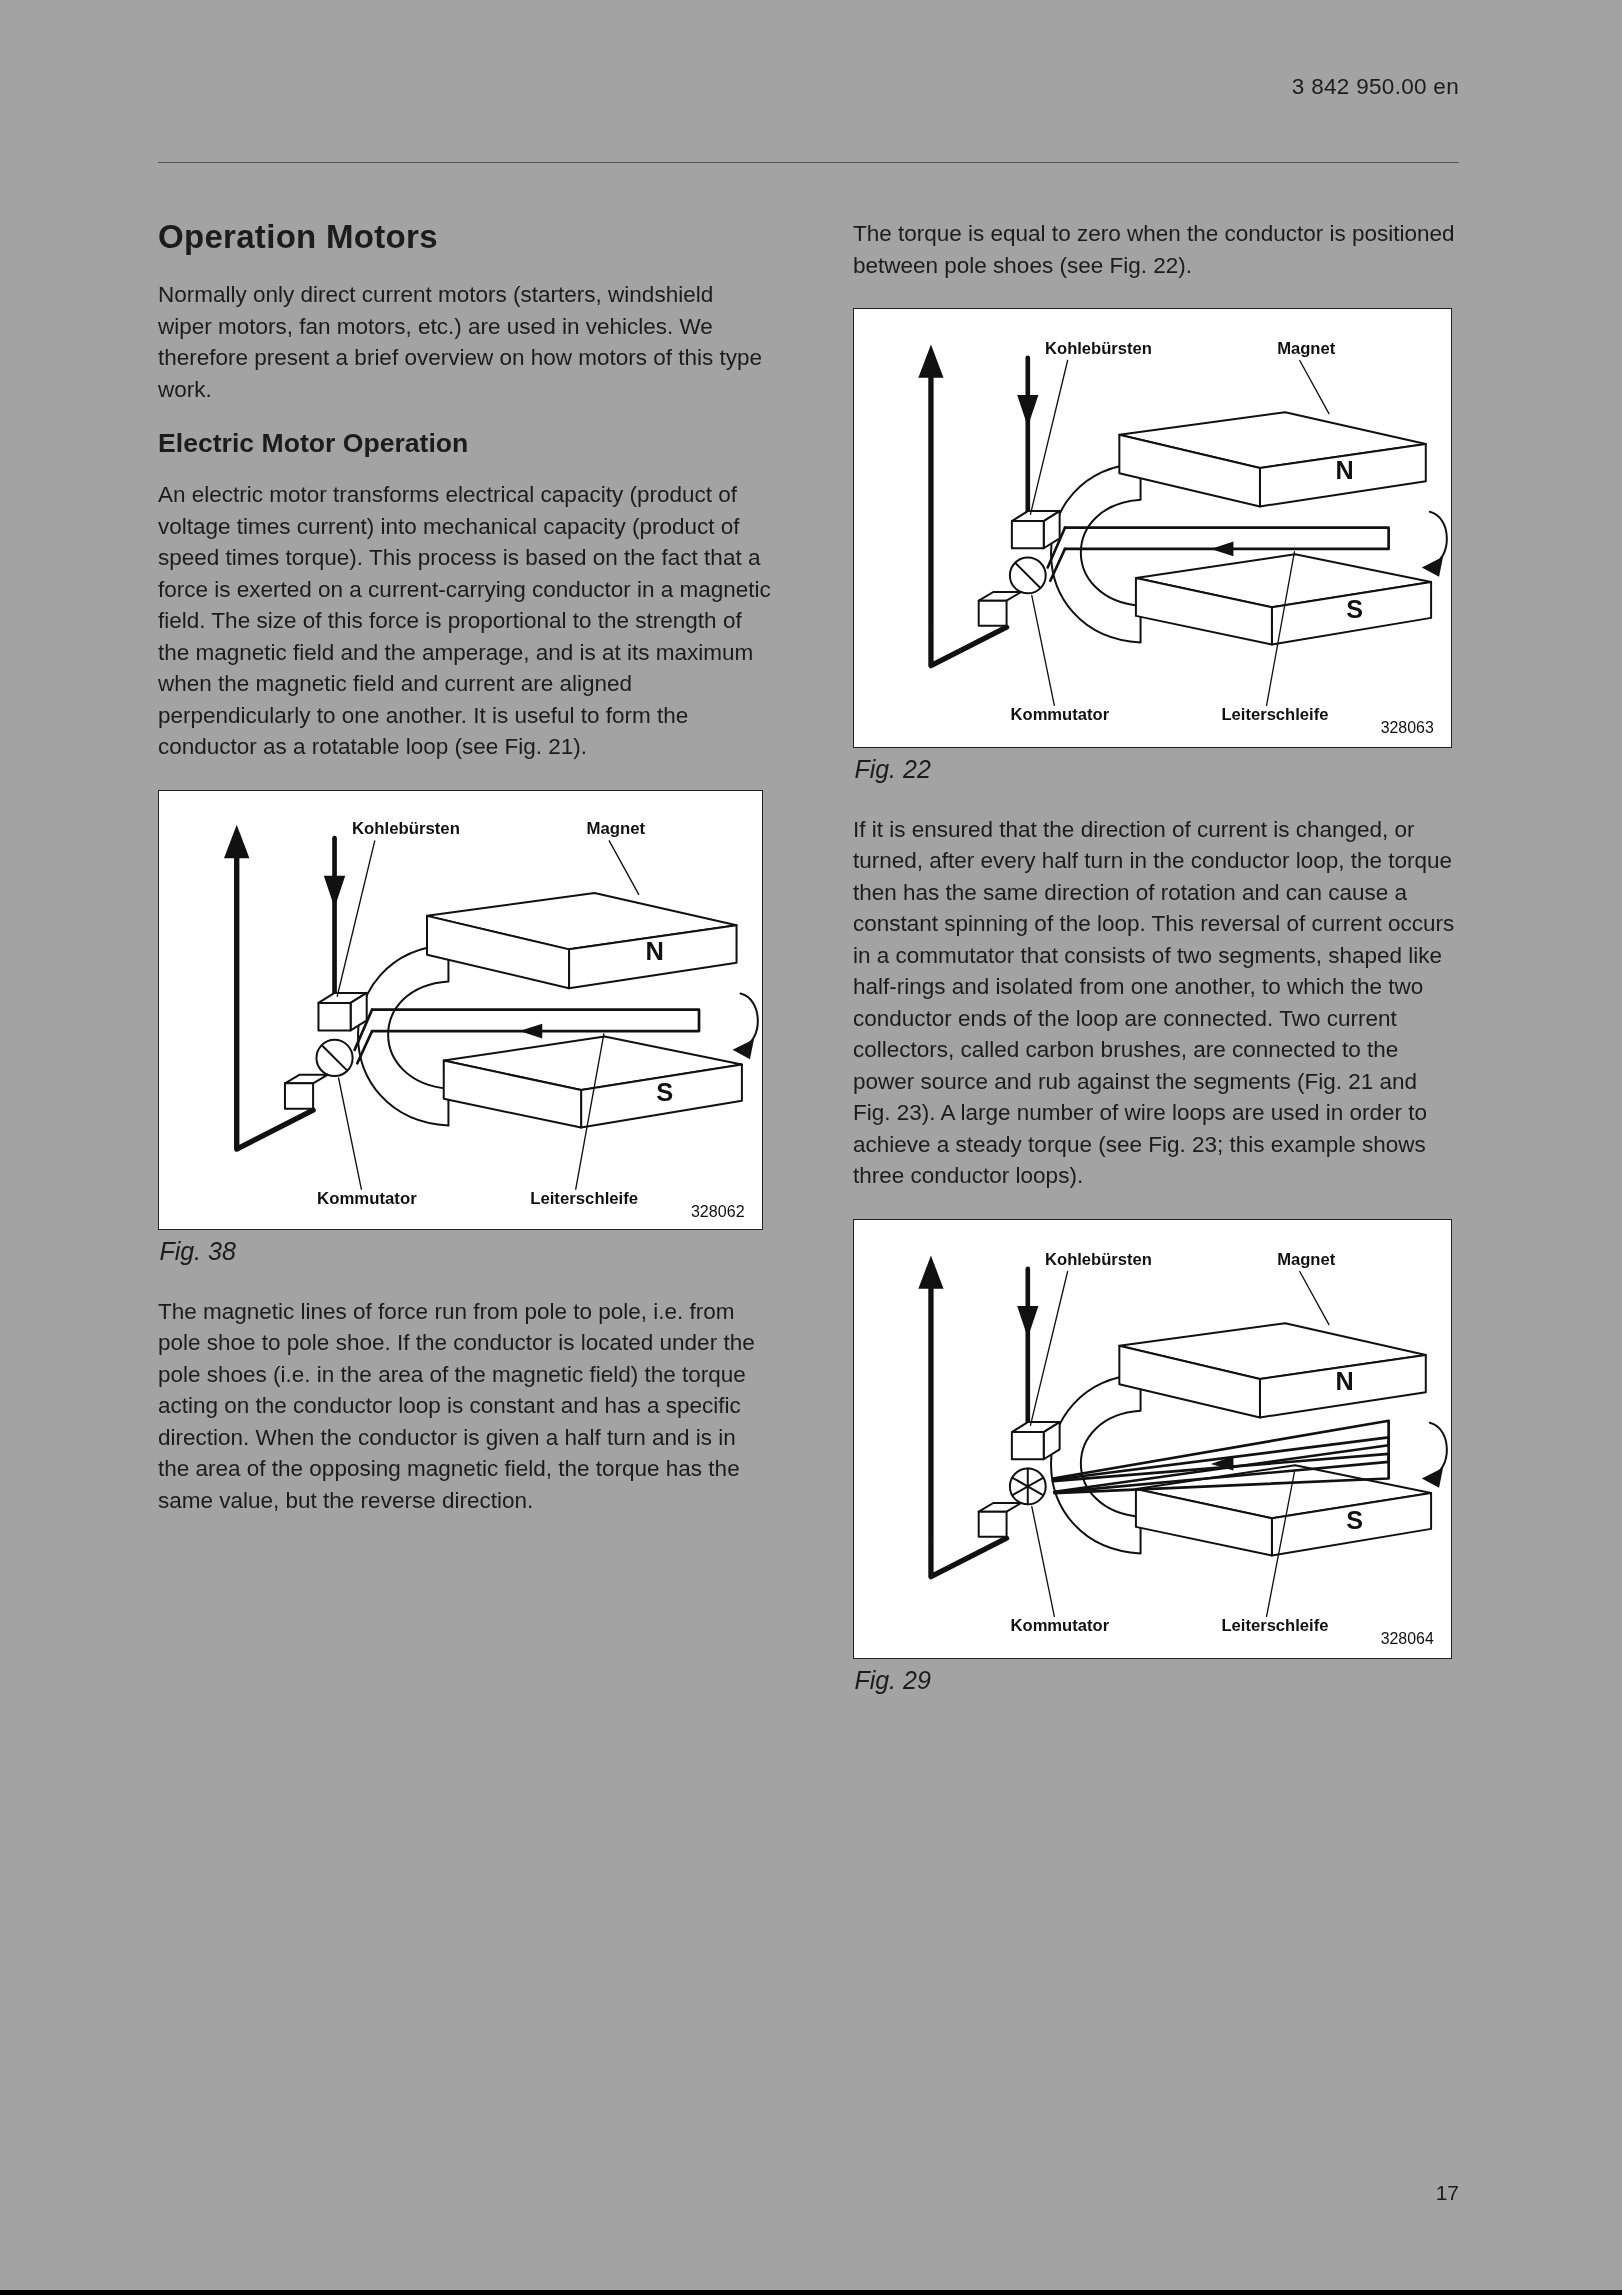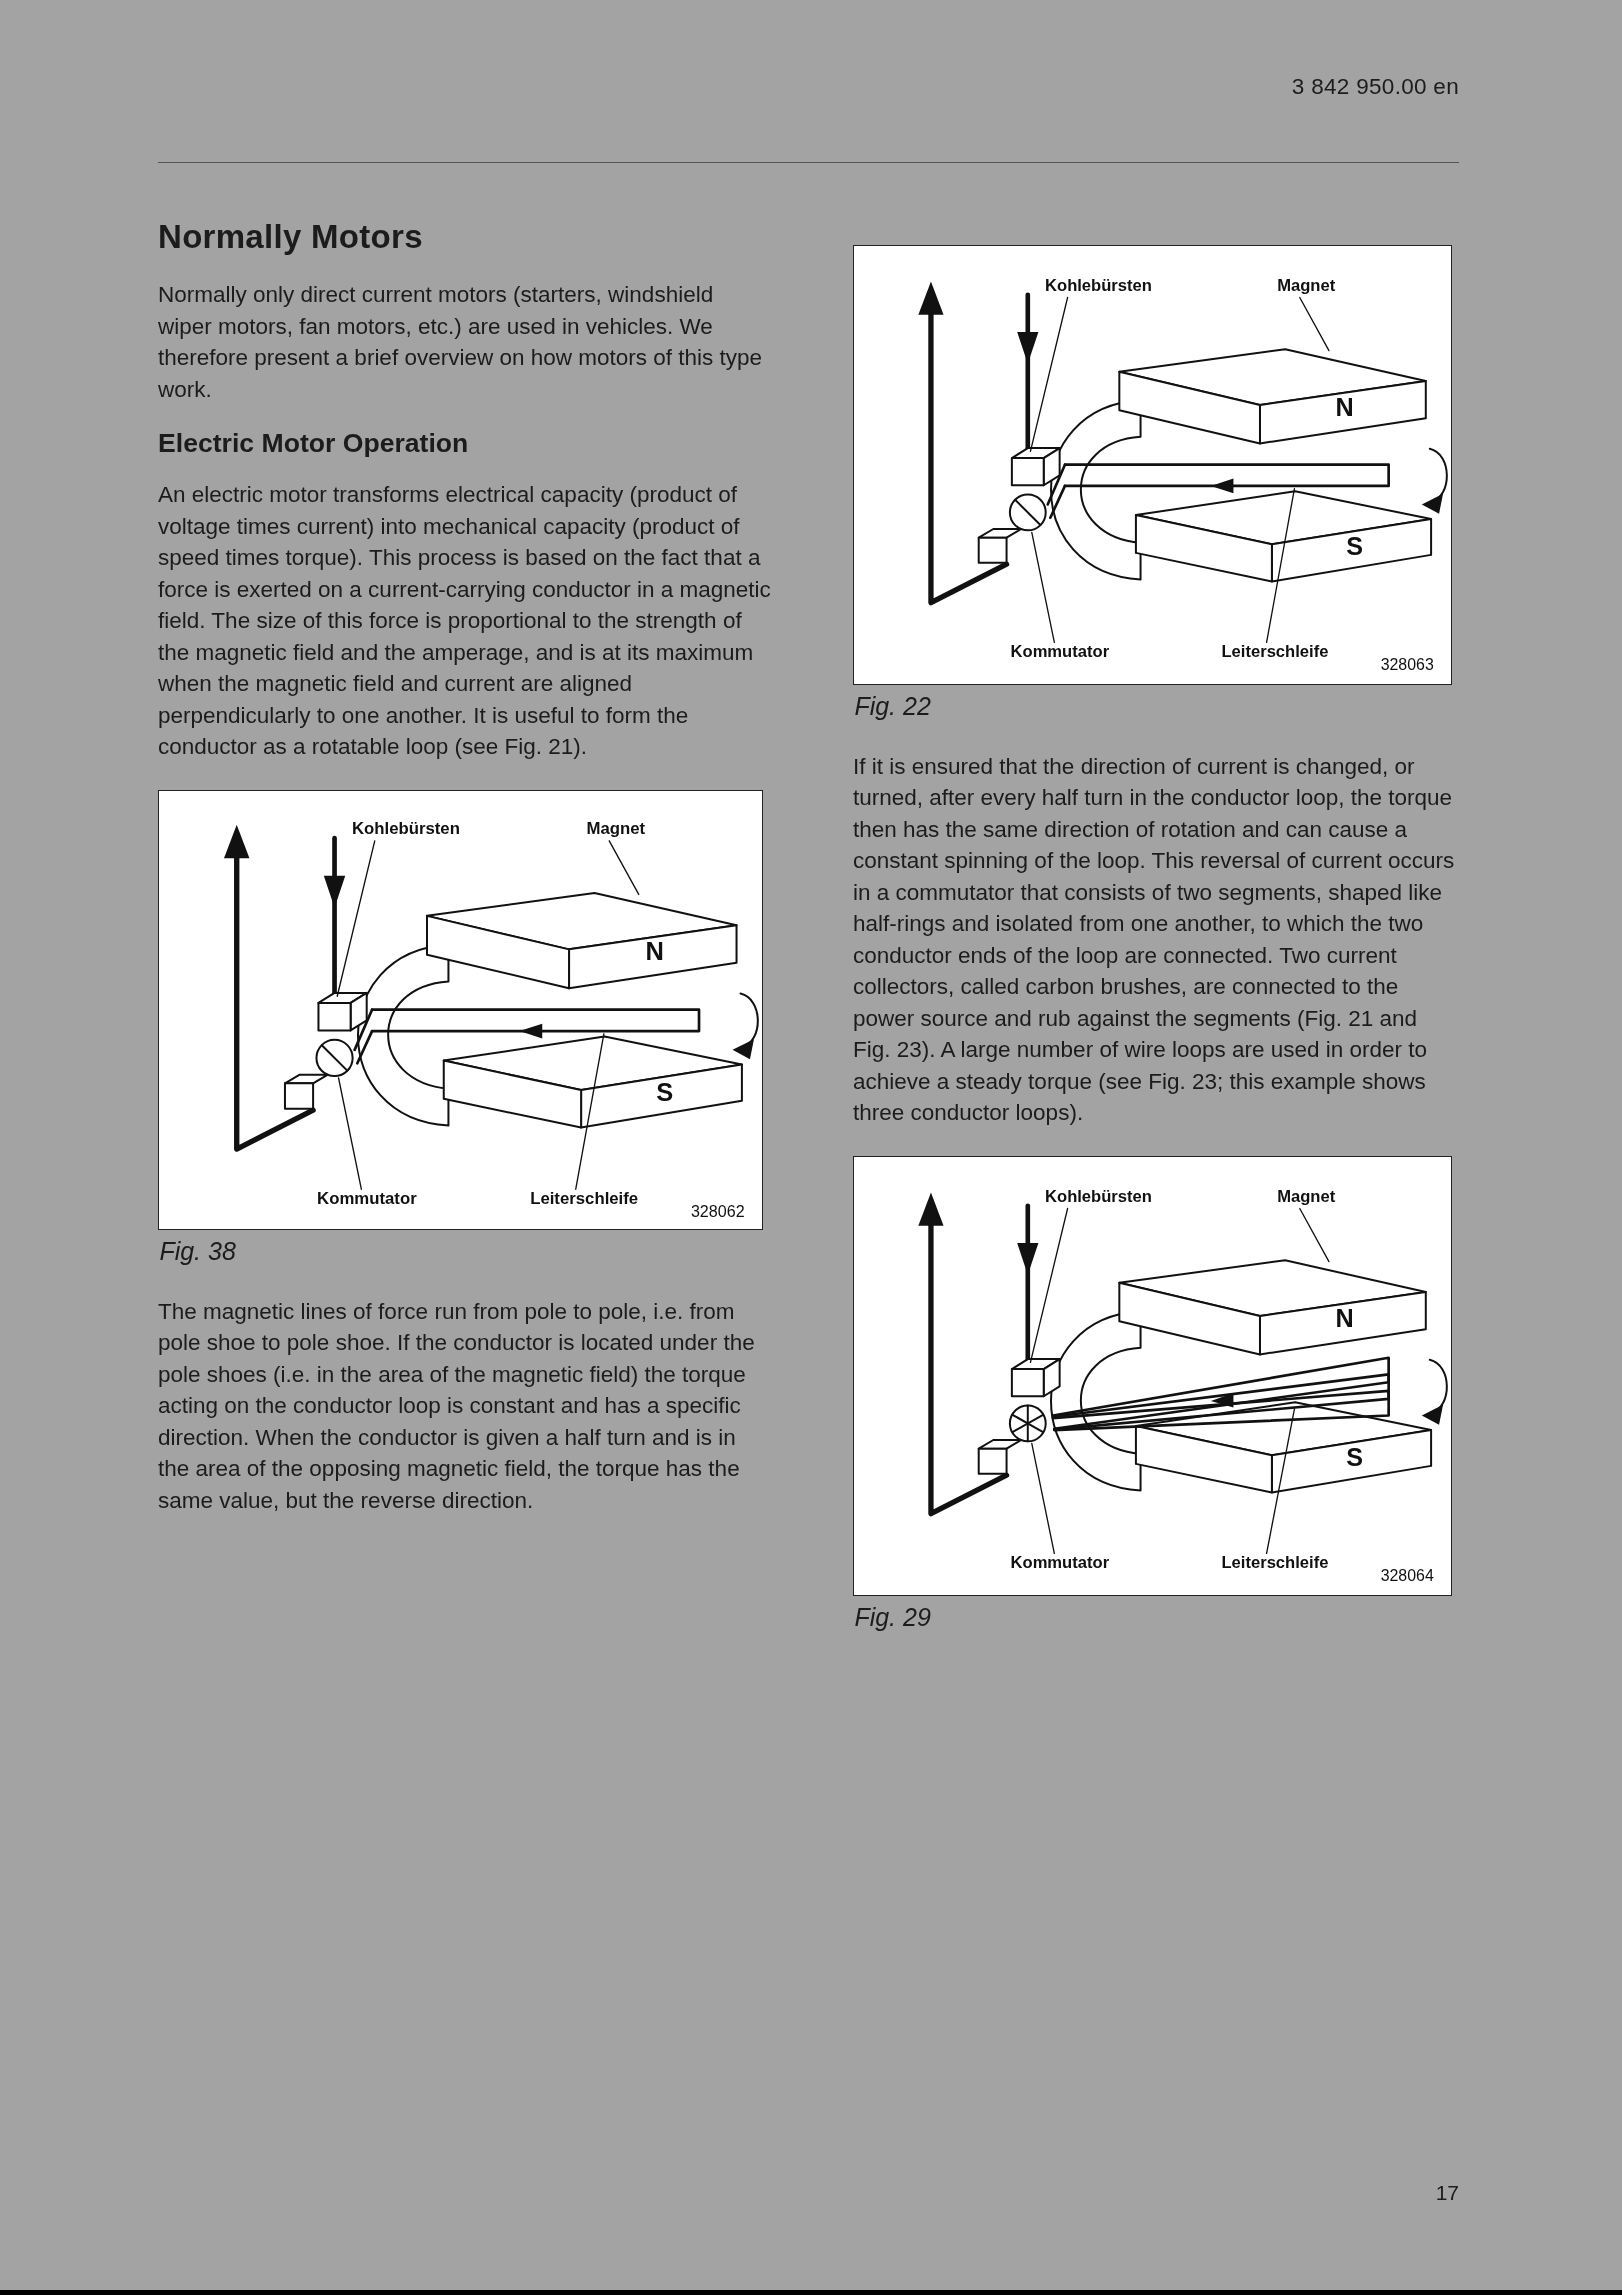--- a/index.html
+++ b/index.html
@@ -80,21 +80,21 @@
 </style>
 </head>
 <body>
 
 <div class="page">
 
   <div class="doc-number">3 842 950.00 en</div>
   <div class="header-rule"></div>
 
   <div class="col col-left">
-    <h1>Normally Motors</h1>
+    <h1>Operation Motors</h1>
     <p>Normally only direct current motors (starters, windshield wiper motors, fan motors, etc.) are used in vehicles. We therefore present a brief overview on how motors of this type work.</p>
     <h2>Electric Motor Operation</h2>
     <p>An electric motor transforms electrical capacity (product of voltage times current) into mechanical capacity (product of speed times torque). This process is based on the fact that a force is exerted on a current-carrying conductor in a magnetic field. The size of this force is proportional to the strength of the magnetic field and the amperage, and is at its maximum when the magnetic field and current are aligned perpendicularly to one another. It is useful to form the conductor as a rotatable loop (see Fig. 21).</p>
 
     <figure class="figure">
       <div class="fig-art">
   <svg viewBox="0 0 900 645" preserveAspectRatio="xMidYMid meet">
     <g stroke="#111" stroke-width="3" fill="none" stroke-linejoin="round" stroke-linecap="round">
       <g stroke-width="8">
         <path d="M 230 472 L 116 530 L 116 92"></path>
@@ -161,20 +161,21 @@
     </g>
   </svg>
 </div>
     </figure>
     <div class="fig-caption">Fig. 38</div>
 
     <p>The magnetic lines of force run from pole to pole, i.e. from pole shoe to pole shoe. If the conductor is located under the pole shoes (i.e. in the area of the magnetic field) the torque acting on the conductor loop is constant and has a specific direction. When the conductor is given a half turn and is in the area of the opposing magnetic field, the torque has the same value, but the reverse direction.</p>
   </div>
 
   <div class="col col-right">
+    <p>The torque is equal to zero when the conductor is positioned between pole shoes (see Fig. 22).</p>
 
     <figure class="figure">
       <div class="fig-art">
   <svg viewBox="0 0 900 645" preserveAspectRatio="xMidYMid meet">
     <g stroke="#111" stroke-width="3" fill="none" stroke-linejoin="round" stroke-linecap="round">
       <g stroke-width="8">
         <path d="M 230 472 L 116 530 L 116 92"></path>
       </g>
       <polygon points="116,46 97,96 135,96" fill="#111" stroke="none"></polygon>
       <g stroke-width="7">

